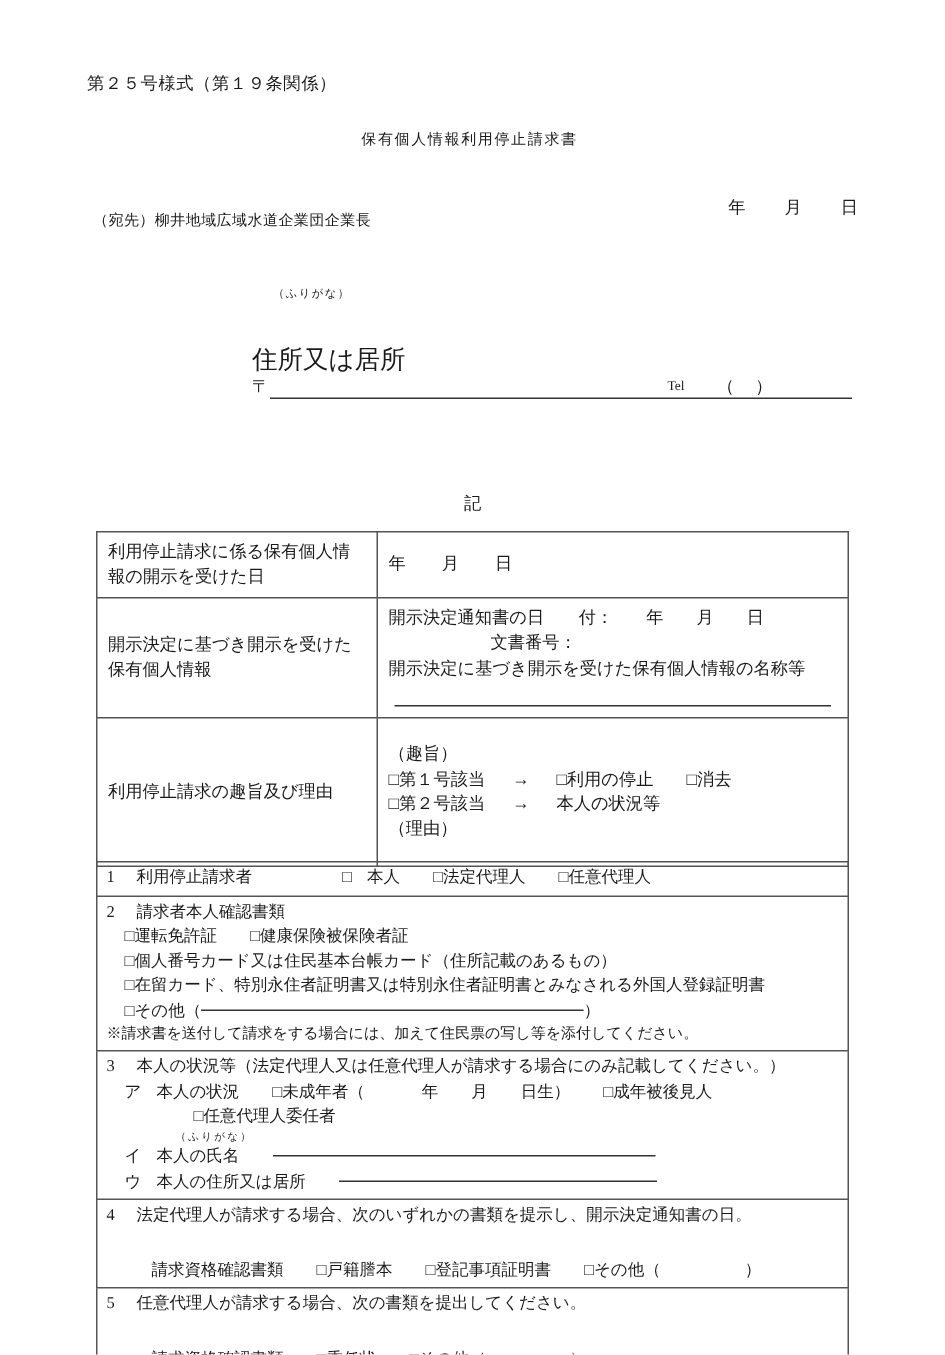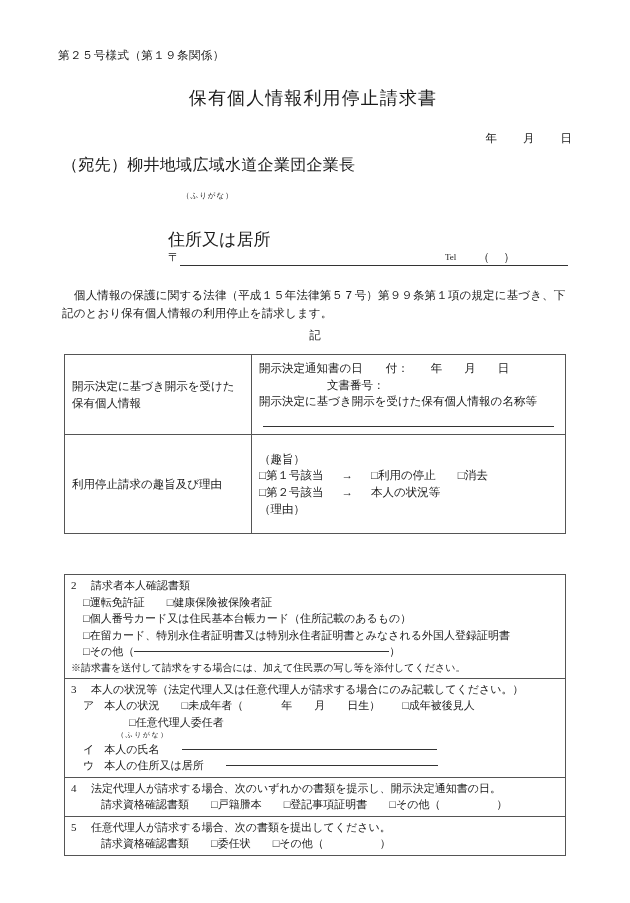--- a/index.html
+++ b/index.html
@@ -30,36 +30,36 @@
     top: 48px;
     font-size: 11.5px;
     letter-spacing: .4px;
     white-space: nowrap;
   }
   .doc-title {
     position: absolute;
     left: 0; right: 4px;
     top: 86px;
     text-align: center;
-    font-size: 18px;
+    font-size: 10px;
     letter-spacing: 1.1px;
   }
   .date-line {
     position: absolute;
     right: 58px;
     top: 131px;
     font-size: 11.5px;
     white-space: nowrap;
   }
   .date-line .gap { display: inline-block; width: 26px; }
   .addressee {
     position: absolute;
     left: 62px;
-    top: 155px;
-    font-size: 16px;
+    top: 140px;
+    font-size: 10px;
     letter-spacing: .3px;
     white-space: nowrap;
   }
 
   
   .furigana-small {
     position: absolute;
     left: 182px;
     top: 191px;
     font-size: 7.5px;
@@ -169,21 +169,21 @@
   }
   .tbl-check td {
     border: 1px solid #555;
     padding: 2px 6px 3px 6px;
     line-height: 1.5;
     vertical-align: top;
   }
   .tbl-check .num { display: inline-block; width: 20px; }
   .tbl-check .ln { display: block; white-space: nowrap; }
   .tbl-check .i1 { padding-left: 12px; }
-  .tbl-check .i2 { padding-left: 30px; }
+  .tbl-check .i2 { padding-left: 30px; margin-top: 20px; }
   .tbl-check .i3 { padding-left: 58px; }
   .sp-s { display: inline-block; width: 10px; }
   .sp-m { display: inline-block; width: 22px; }
   .sp-l { display: inline-block; width: 38px; }
   .sp-xl { display: inline-block; width: 60px; }
   .note-line { font-size: 10px; }
   .mini-furi { font-size: 7px; letter-spacing: 1.5px; display: block; padding-left: 46px; }
   .uline-a {
     display: inline-block;
     border-bottom: 1px solid #333;
@@ -218,25 +218,30 @@
 
   <div class="addr-label">住所又は居所</div>
 
   <div class="postal-row">
     <span class="postal-mark">〒</span>
     <span class="rule postal-rule"></span>
     <span class="tel-label">Tel</span>
     <span class="tel-paren"><span>（</span><span>）</span></span>
   </div>
 
-  <div class="body-text">個人情報の保護に関する法律（平成１５年法律第５７号）第９９条第１項の規定に基づき、下記のとおり保有個人情報の利用停止を請求します。</div>
   <div class="ki-mark">記</div>
 
   <table class="tbl-main">
     <tbody>
+        <tr>
+      <td class="lab">利用停止請求に係る保有個人情報の開示を受けた日</td>
+      <td class="cell-date">
+        <span>年</span><span class="gap"></span><span>月</span><span class="gap"></span><span>日</span>
+      </td>
+    </tr>
     <tr>
       <td class="lab">開示決定に基づき開示を受けた保有個人情報</td>
       <td>
         <span class="sub-line"><span>開示決定通知書の日　　付：</span><span class="gap"></span><span>年</span><span class="gap"></span><span>月</span><span class="gap"></span><span>日</span></span>
         <span class="sub-line indent-num">文書番号：</span>
         <span class="sub-line">開示決定に基づき開示を受けた保有個人情報の名称等</span>
         <span class="blank-rule"></span>
       </td>
     </tr>
     <tr>
@@ -246,20 +251,25 @@
         <span class="sub-line"><span class="chk">□</span><span>第１号該当</span><span class="pad"></span><span>→</span><span class="pad"></span><span class="chk">□</span><span>利用の停止</span><span class="sp-m"></span><span class="chk">□</span><span>消去</span></span>
         <span class="sub-line"><span class="chk">□</span><span>第２号該当</span><span class="pad"></span><span>→</span><span class="pad"></span><span>本人の状況等</span></span>
         <span class="sub-line">（理由）</span>
       </td>
     </tr>
   </tbody>
     </table>
 
   <table class="tbl-check">
     <tbody>
+        <tr>
+      <td>
+        <span class="ln"><span class="num">1</span><span>利用停止請求者</span><span class="sp-xl"></span><span class="chk">□</span><span class="sp-s"></span><span>本人</span><span class="sp-m"></span><span class="chk">□</span><span>法定代理人</span><span class="sp-m"></span><span class="chk">□</span><span>任意代理人</span></span>
+      </td>
+    </tr>
     <tr>
       <td>
         <span class="ln"><span class="num">2</span><span>請求者本人確認書類</span></span>
         <span class="ln i1"><span class="chk">□</span><span>運転免許証</span><span class="sp-m"></span><span class="chk">□</span><span>健康保険被保険者証</span></span>
         <span class="ln i1"><span class="chk">□</span><span>個人番号カード又は住民基本台帳カード（住所記載のあるもの）</span></span>
         <span class="ln i1"><span class="chk">□</span><span>在留カード、特別永住者証明書又は特別永住者証明書とみなされる外国人登録証明書</span></span>
         <span class="ln i1"><span class="chk">□</span><span>その他（</span><span class="uline-a"></span><span>）</span></span>
         <span class="ln note-line">※請求書を送付して請求をする場合には、加えて住民票の写し等を添付してください。</span>
       </td>
     </tr>

